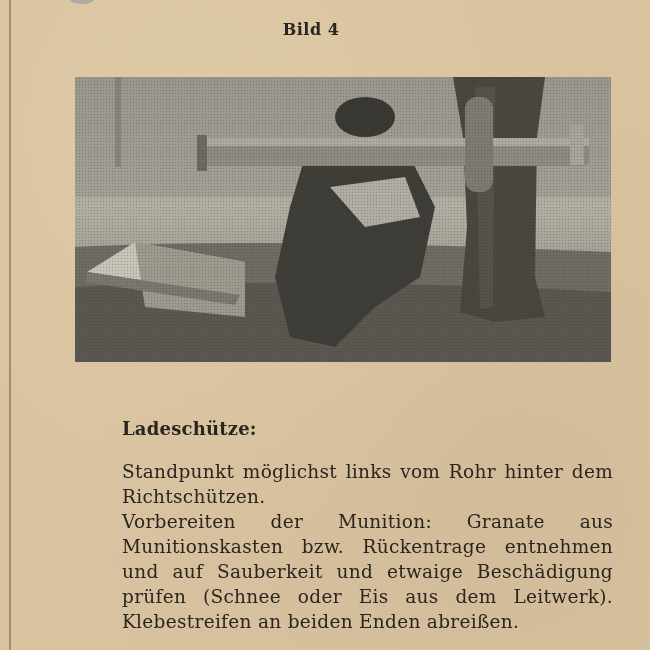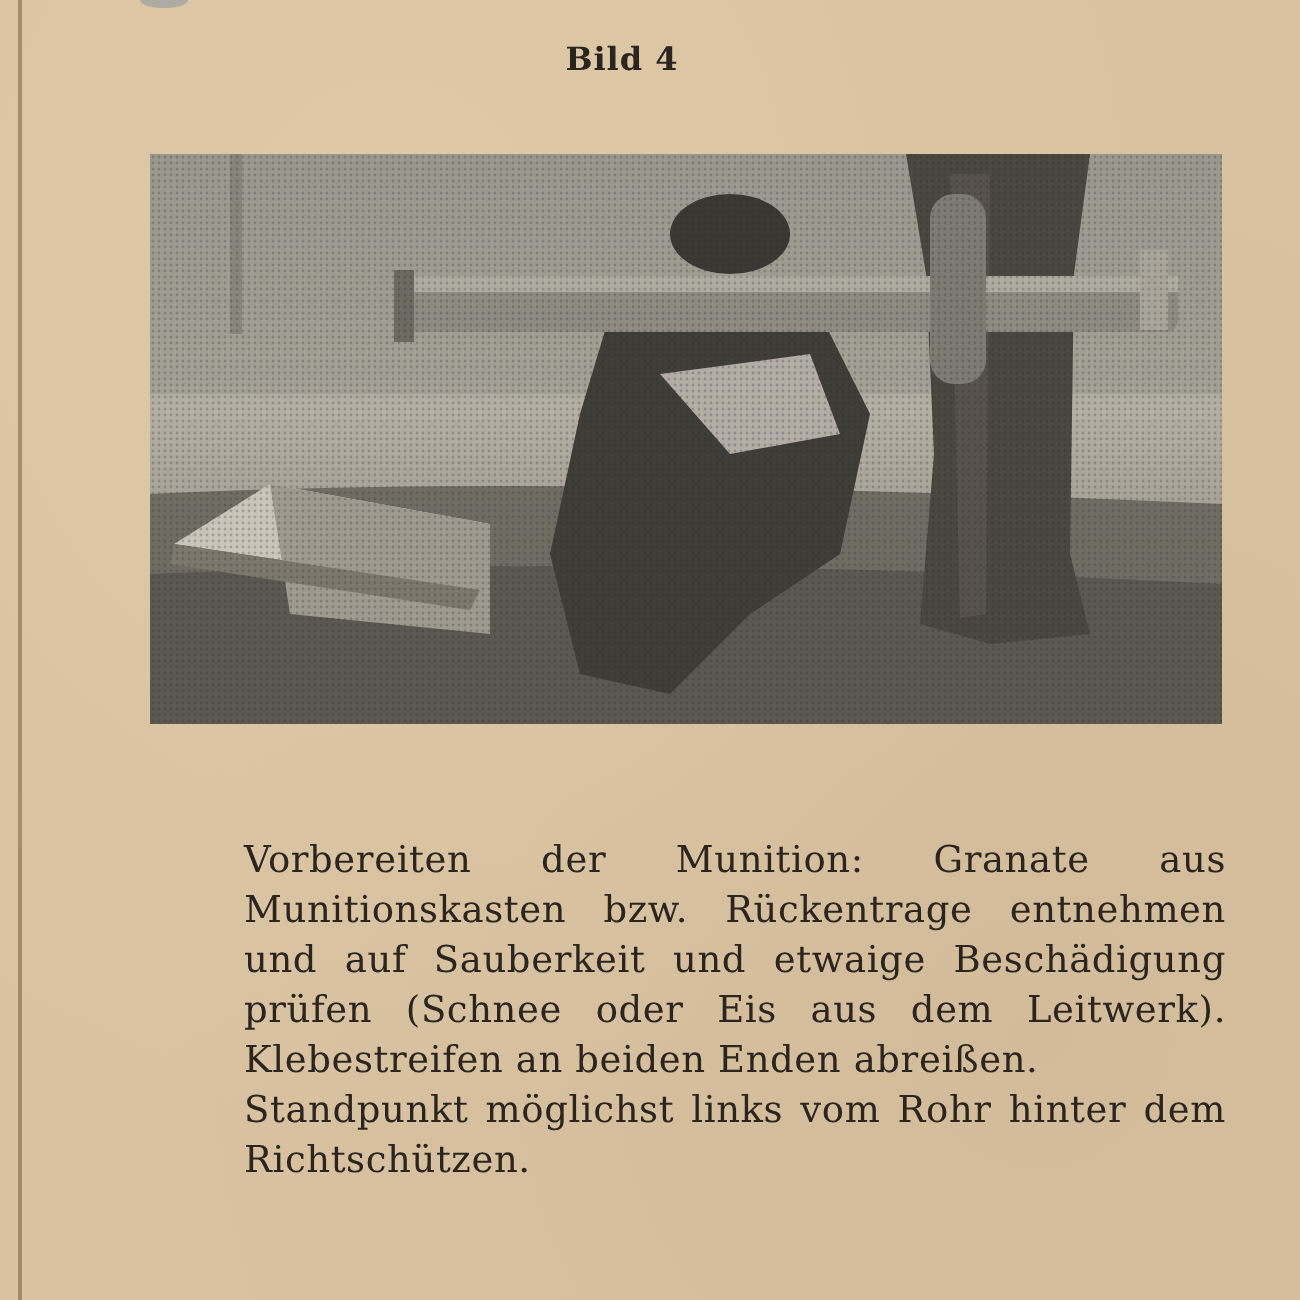--- a/index.html
+++ b/index.html
@@ -86,15 +86,16 @@
     <rect x="128" y="61" width="386" height="8" fill="#b7b3a9" opacity="0.8"></rect>
     <rect x="122" y="58" width="10" height="36" fill="#6d6a62"></rect>
     <rect x="495" y="48" width="14" height="40" fill="#a9a59b"></rect>
     <rect x="390" y="20" width="28" height="95" rx="12" fill="#7e7b73"></rect>
 
     <rect width="536" height="285" fill="url(#dots)"></rect>
   </svg>
 </div>
 
 <div class="text-block">
+  <p class="heading">Ladeschütze:</p>
+  <p class="para">Standpunkt möglichst links vom Rohr hinter dem Richtschützen.</p>
   <p class="para">Vorbereiten der Munition: Granate aus Munitionskasten bzw. Rückentrage entnehmen und auf Sauberkeit und etwaige Beschädigung prüfen (Schnee oder Eis aus dem Leitwerk). Klebestreifen an beiden Enden abreißen.</p>
-  <p class="para">Standpunkt möglichst links vom Rohr hinter dem Richtschützen.</p>
 </div>
 
 </body></html>

